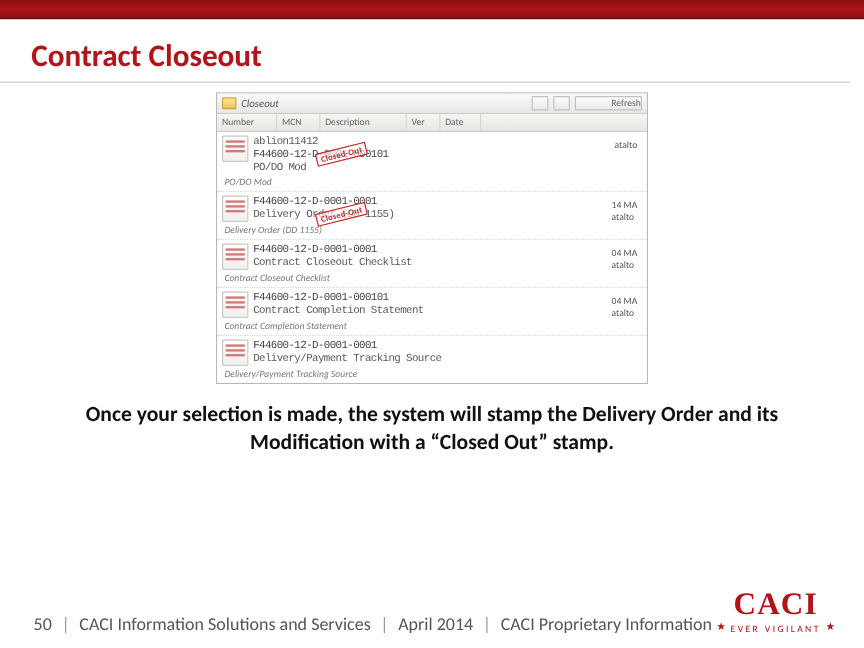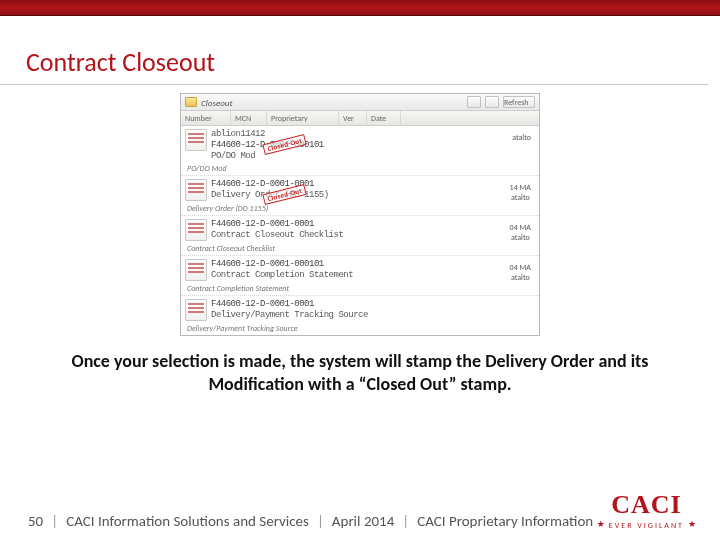--- a/index.html
+++ b/index.html
@@ -13,24 +13,24 @@
   }
   .top-band {
     width: 100%;
     height: 16px;
     background: linear-gradient(to bottom, #8a0f14 0%, #b0151a 50%, #8a0f14 100%);
     border-bottom: 1px solid #5e0a0d;
   }
   .slide-title {
     color: #b31319;
     font-size: 26px;
-    font-weight: 400;
+    font-weight: 700;
     padding: 14px 0 6px 26px;
     border-bottom: 1px solid #c8c8c8;
-    margin: 16px 12px 0 0;
+    margin: 0 12px 0 0;
   }
   .screenshot-wrap {
     display: flex;
     justify-content: center;
     margin-top: 8px;
   }
   .app-window {
     width: 360px;
     border: 1px solid #b8b8b8;
     background: #f6f6f4;
@@ -52,21 +52,21 @@
     border-radius: 1px;
   }
   .crumb { font-size: 9px; color: #555; font-style: italic; }
   .spacer { flex: 1; }
   .tool-btn {
     width: 14px; height: 12px;
     background: linear-gradient(#fdfdfd,#e8e8e6);
     border: 1px solid #c2c2c2;
     border-radius: 1px;
   }
-  .tool-wide { width: 32px; font-size: 8px; text-align:left; line-height:10px; color:#666; }
+  .tool-wide { width: 56px; font-size: 8px; text-align:right; line-height:10px; color:#666; }
   .headers-row {
     display: flex;
     background: linear-gradient(#f5f5f3,#e6e6e2);
     border-bottom: 1px solid #ccc;
   }
   .col-h {
     font-size: 8px;
     color: #666;
     padding: 2px 4px;
     border-right: 1px solid #d8d8d4;
@@ -102,21 +102,21 @@
   }
   .item-text { display:flex; flex-direction:column; gap:1px;justify-content:flex-end; }
   .item-top { font-size: 9px; color: #5a5a5a; font-family: "Courier New", monospace; letter-spacing:-0.5px; }
   .item-id  { font-size: 9px; color: #444; font-family: "Courier New", monospace; letter-spacing:-0.5px; }
   .item-sub { font-size: 9px; color: #5a5a5a; font-family: "Courier New", monospace; letter-spacing:-0.5px; }
   .right-col {
     position: absolute;
     right: 4px; top: 3px;
     font-size: 8px;
     color: #555;
-    text-align: center;
+    text-align: left;
     line-height: 10px;
   }
   .group-label {
     font-size: 8px;
     color: #777;
     font-style: italic;
     padding: 2px 0 0 2px;
   }
   .stamp {
     position: absolute;
@@ -202,21 +202,21 @@
       <span class="crumb">Closeout</span>
       <div class="spacer"></div>
       <div class="tool-btn"></div>
       <div class="tool-btn"></div>
       <div class="tool-btn tool-wide">Refresh</div>
     </div>
 
     <div class="headers-row">
       <div class="col-h" style="width:50px">Number</div>
       <div class="col-h" style="width:36px">MCN</div>
-      <div class="col-h" style="width:72px">Proprietary</div>
+      <div class="col-h" style="width:72px">Description</div>
       <div class="col-h" style="width:28px">Ver</div>
       <div class="col-h" style="width:34px">Date</div>
     </div>
 
     <div class="list-body">
 
       <div class="list-group">
         <div class="item-row">
           <div class="doc-icon"></div>
           <div class="item-text">

